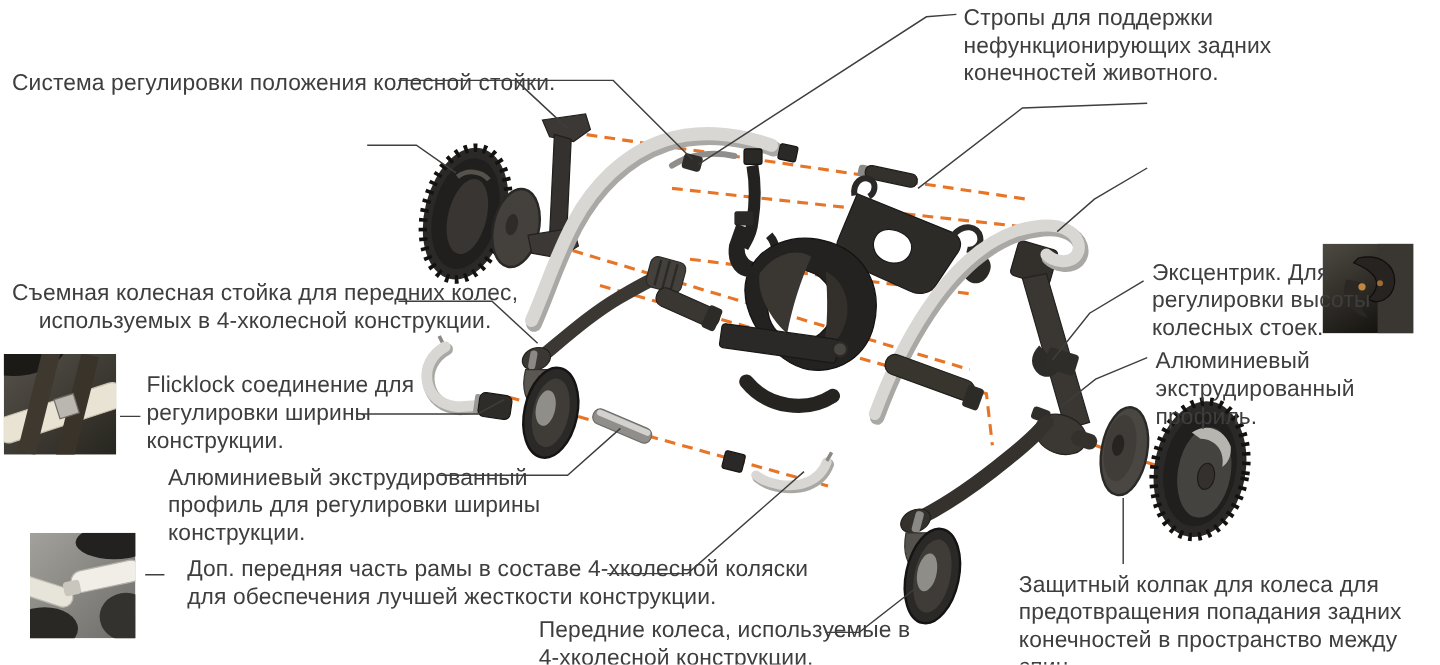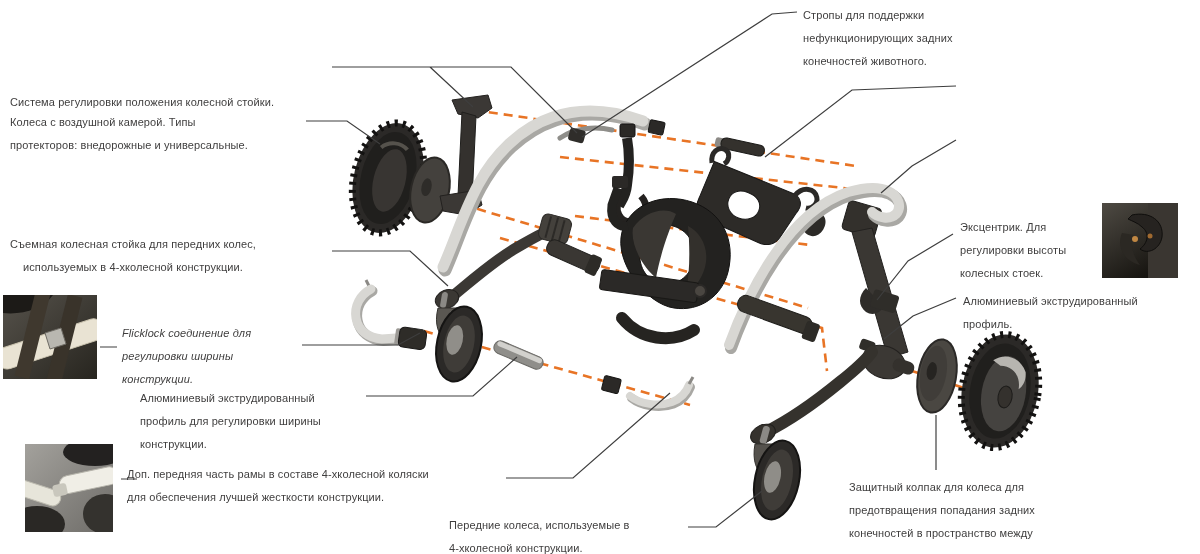--- a/index.html
+++ b/index.html
@@ -14,21 +14,21 @@
   }
   html,body{margin:0;padding:0;background:var(--background);}
   .stage{
     position:relative;width:1200px;height:554px;overflow:hidden;
     background:var(--background);
     font-family:"Liberation Sans", sans-serif;
   }
   .art{position:absolute;left:0;top:0;}
   .label{
     position:absolute;
-    font-size:11px;line-height:23px;color:var(--text);
+    font-size:19px;line-height:23px;color:var(--text);
     white-space:pre-line;letter-spacing:.1px;
   }
   .axis{stroke:var(--accent-orange);stroke-width:2.6;fill:none;stroke-dasharray:9 6;}
   .leader{stroke:var(--leader-line);stroke-width:1.2;fill:none;}
   .inset{position:absolute;overflow:hidden;}
   .inset svg{display:block;}
 </style>
 </head>
 <body>
 
@@ -276,32 +276,30 @@
       </defs>
       <rect width="76" height="75" fill="url(#g3)"></rect>
       <rect x="46" y="0" width="30" height="75" fill="#3a3631"></rect>
       <path d="M30,12 C48,8 62,18 60,34 C58,46 46,52 38,46 C46,40 48,30 40,24 C36,20 30,18 26,16 Z" fill="#262320" stroke="#0f0e0c"></path>
       <path d="M20,30 C14,44 22,58 38,62 C30,52 28,40 32,32 Z" fill="#2b2823"></path>
       <circle cx="33" cy="36" r="3" fill="#c08743"></circle>
       <circle cx="48" cy="33" r="2.5" fill="#a06a30"></circle>
     </svg>
   </div>
 
-  <div class="label" style="left:10px;top:58px;margin-top:33px;">Система регулировки положения колесной стойки.</div>
-  <div class="label" style="left:10px;top:111px;">Колеса с воздушной камерой. Типы
-протекторов: внедорожные и универсальные.</div>
+  <div class="label" style="left:10px;top:58px;">Система регулировки положения колесной стойки.</div>
   <div class="label" style="left:10px;top:233px;text-align:center;">Съемная колесная стойка для передних колес,
 используемых в 4-хколесной конструкции.</div>
-  <div class="label" style="left:122px;top:322px;font-style:italic;">Flicklock соединение для
+  <div class="label" style="left:122px;top:310px;">Flicklock соединение для
 регулировки ширины
 конструкции.</div>
   <div class="label" style="left:140px;top:387px;">Алюминиевый экструдированный
 профиль для регулировки ширины
 конструкции.</div>
-  <div class="label" style="left:127px;top:463px;">Доп. передняя часть рамы в составе 4-хколесной коляски
+  <div class="label" style="left:156px;top:463px;">Доп. передняя часть рамы в составе 4-хколесной коляски
 для обеспечения лучшей жесткости конструкции.</div>
   <div class="label" style="left:449px;top:514px;">Передние колеса, используемые в
 4-хколесной конструкции.</div>
   <div class="label" style="left:803px;top:4px;">Стропы для поддержки
 нефункционирующих задних
 конечностей животного.</div>
   <div class="label" style="left:960px;top:216px;">Эксцентрик. Для
 регулировки высоты
 колесных стоек.</div>
   <div class="label" style="left:963px;top:290px;">Алюминиевый экструдированный

